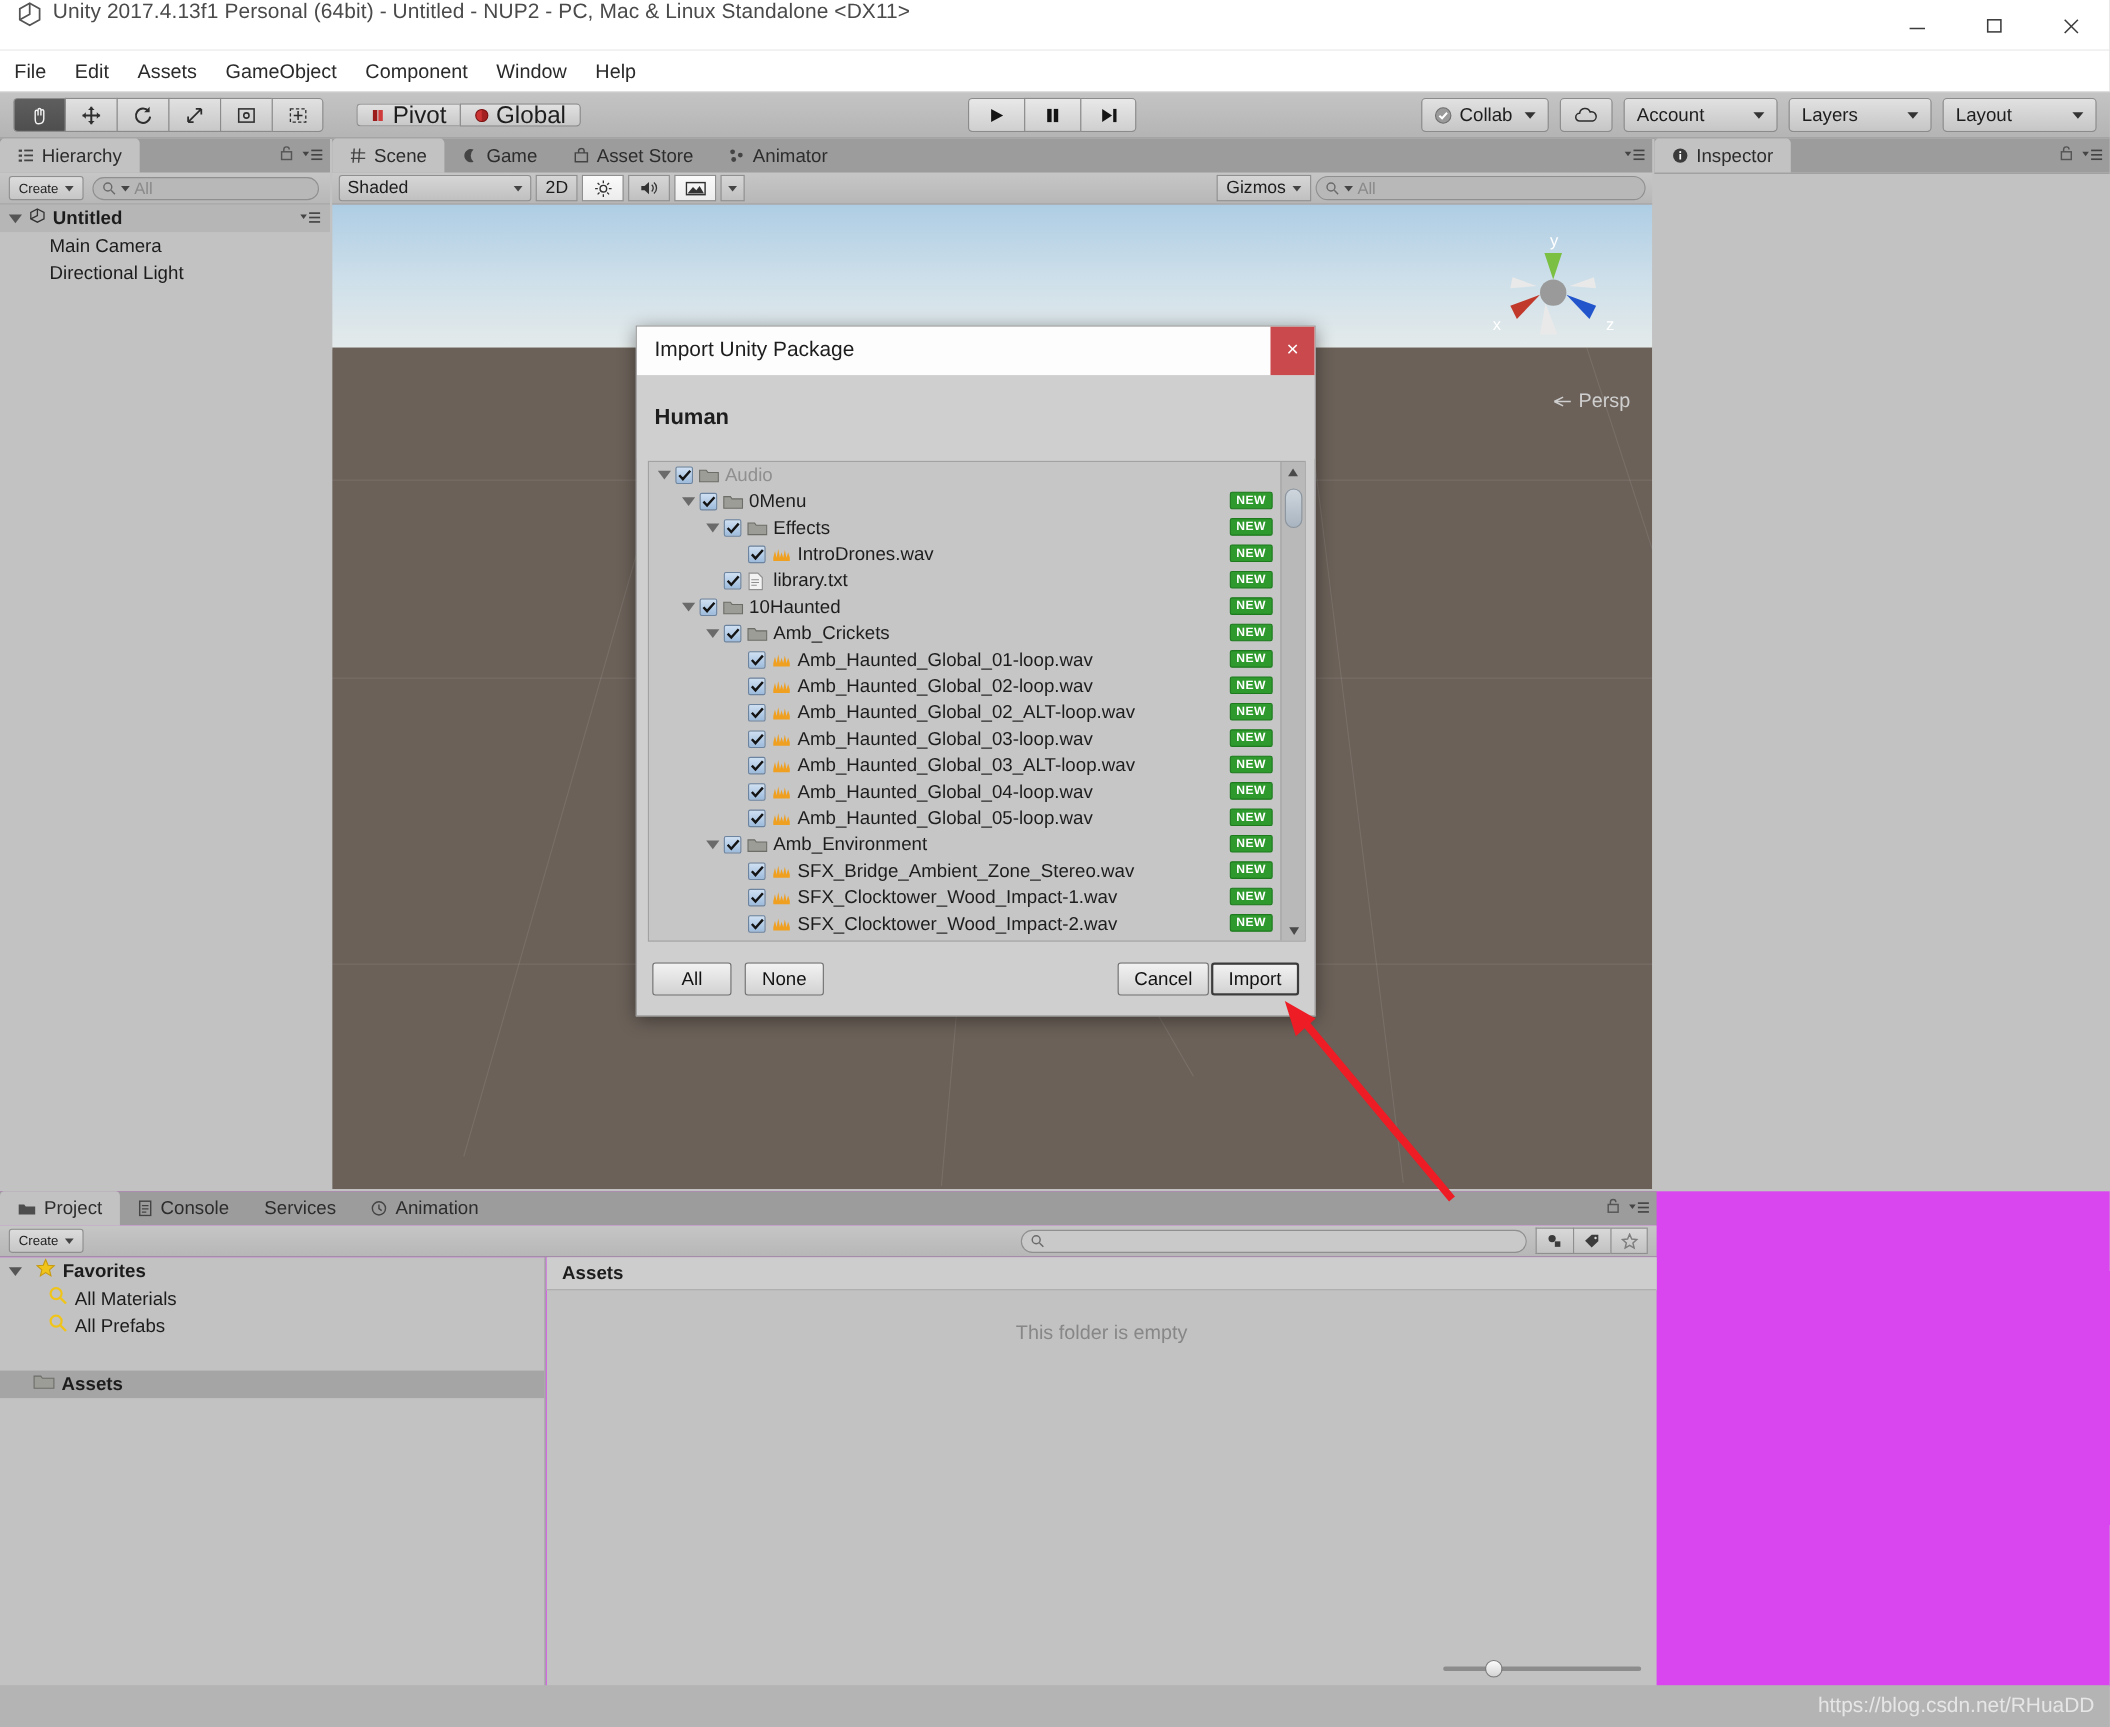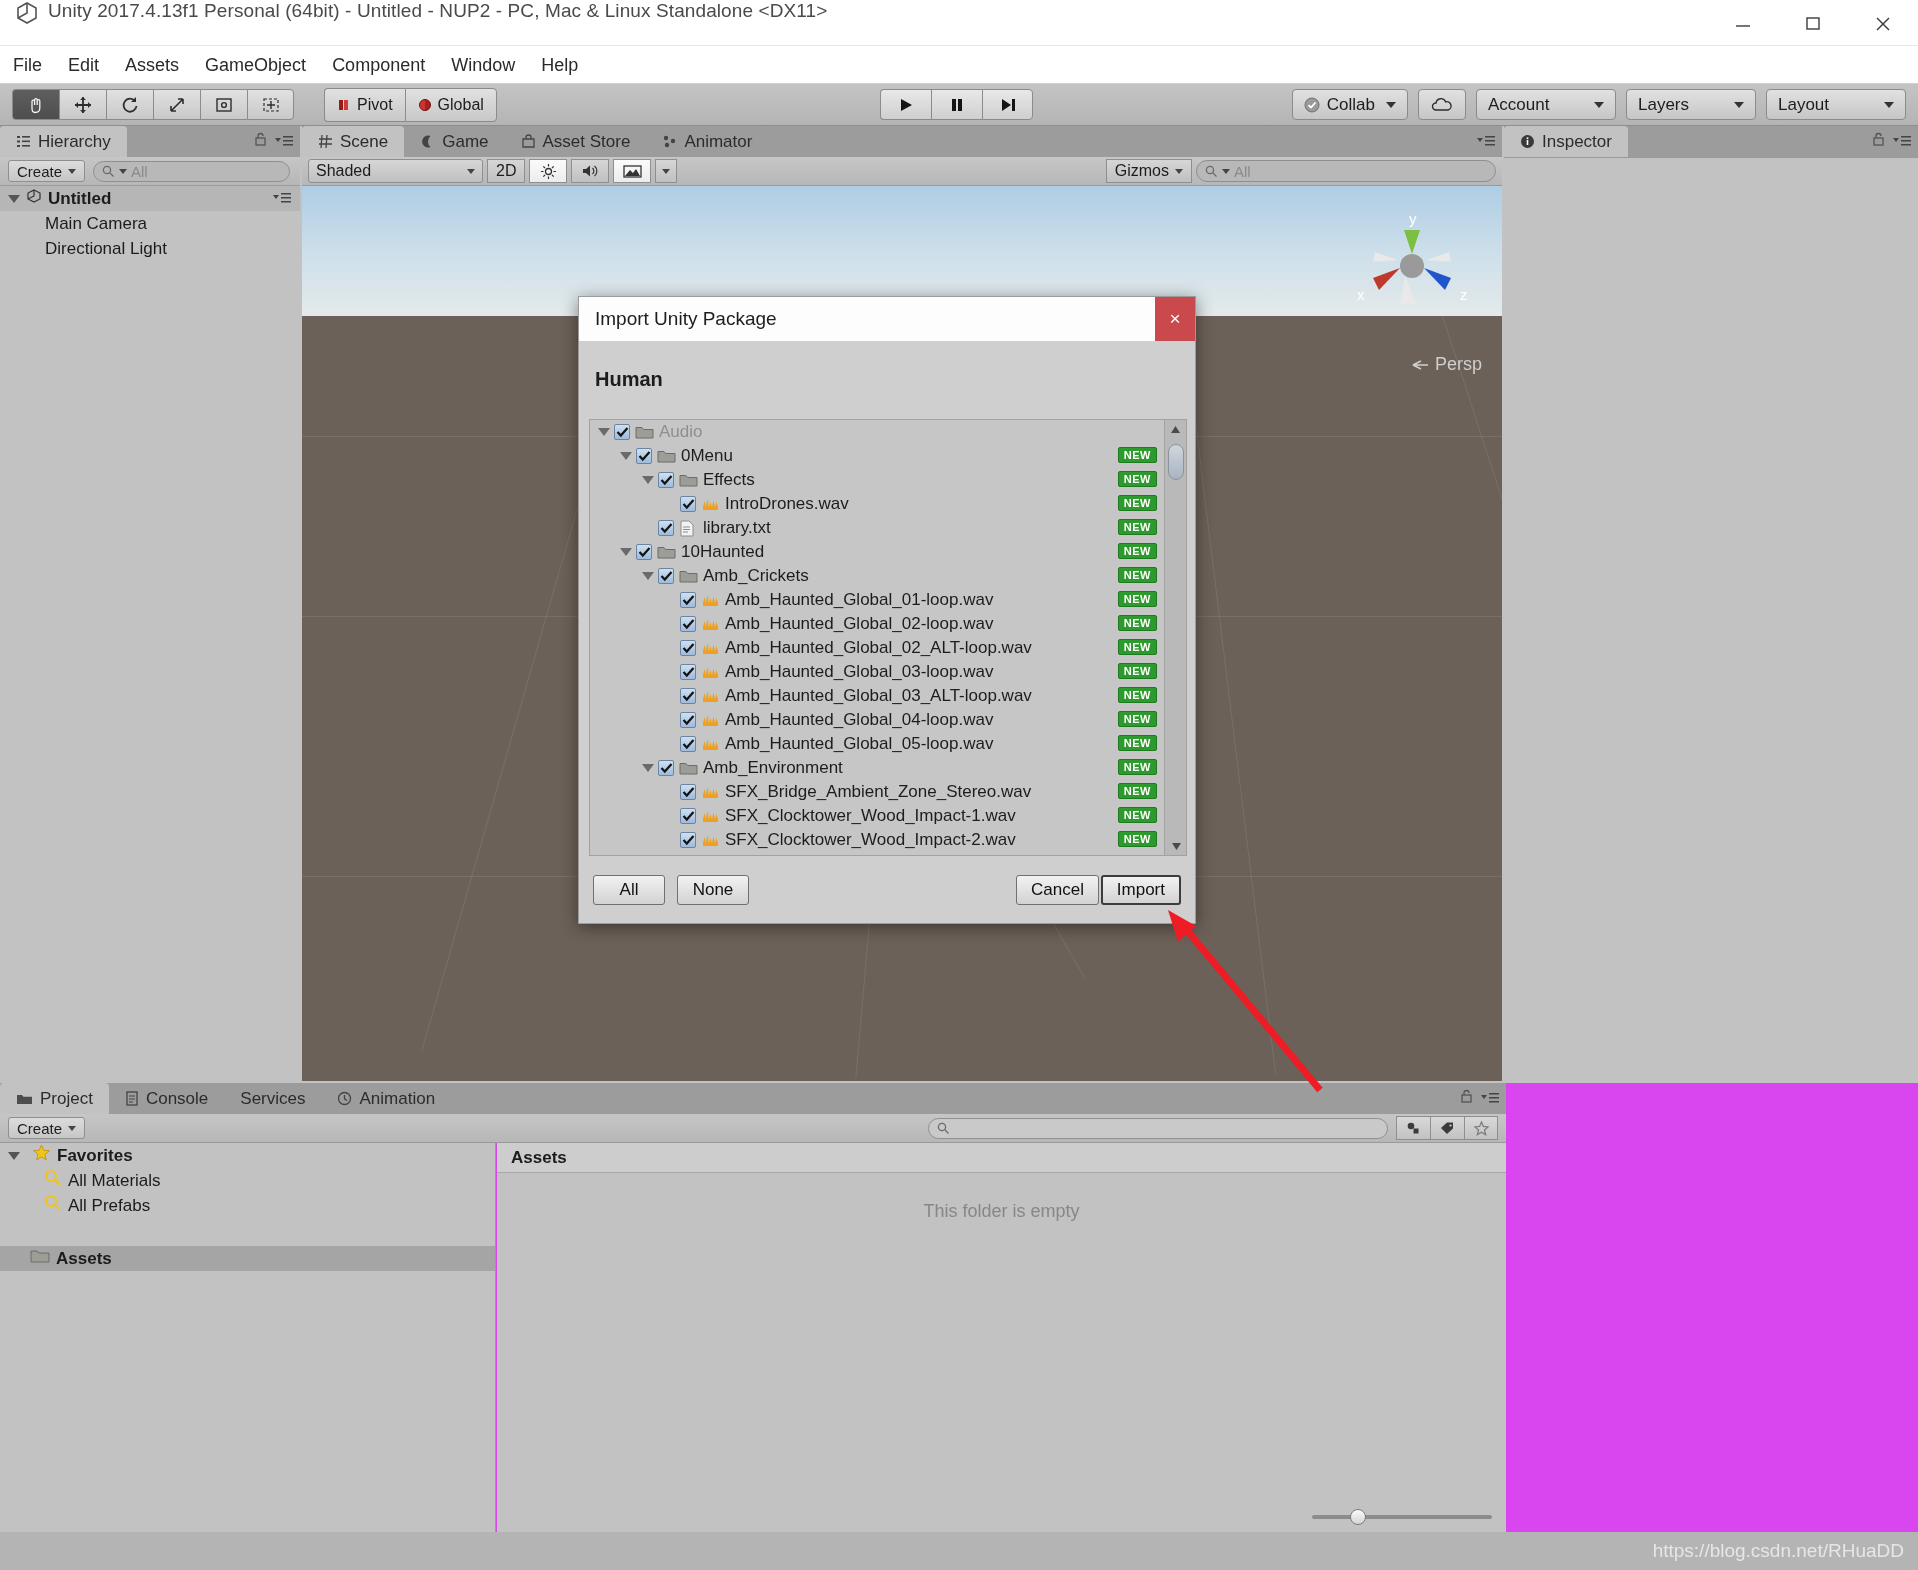--- a/index.html
+++ b/index.html
@@ -53,23 +53,23 @@
     display: flex; align-items: center; justify-content: center;
     color: #2e2e2e;
   }
   .tbtn:first-child { border-radius: 4px 0 0 4px; }
   .tbtn:last-child { border-right: 1px solid #8b8b8b; border-radius: 0 4px 4px 0; }
   .tbtn.sel { background: linear-gradient(#5e5e5e, #4e4e4e); color: #f2f2f2; }
   .tbtn svg { display: block; }
 
   .pivot-group { display: flex; margin-left: 30px; }
   .pbtn {
-    height: 34px; padding: 0 12px; background: linear-gradient(#e1e1e1, #c8c8c8);
+    height: 21px; padding: 0 12px; background: linear-gradient(#e1e1e1, #c8c8c8);
     border: 1px solid #8b8b8b; display: flex; align-items: center; gap: 6px;
-    font-size: 16px; color: #1d1d1d;
+    font-size: 22px; color: #1d1d1d;
   }
   .pbtn:first-child { border-radius: 4px 0 0 4px; border-right: none; }
   .pbtn:last-child { border-radius: 0 4px 4px 0; }
 
   .play-group { position: absolute; left: 880px; display: flex; }
   .playbtn {
     width: 51px; height: 31px; background: linear-gradient(#e8e8e8, #cfcfcf);
     border: 1px solid #8b8b8b; border-right: none;
     display: flex; align-items: center; justify-content: center;
   }
@@ -107,21 +107,21 @@
   
   .hierarchy { position: absolute; left: 0; top: 126px; width: 300px; height: 955px; background: #c2c2c2; }
   .hier-tabs { position: absolute; top: 0; left: 0; width: 300px; }
   .subbar {
     position: absolute; top: 31px; left: 0; width: 300px; height: 29px;
     background: linear-gradient(#c6c6c6, #b7b7b7); border-bottom: 1px solid #9a9a9a;
     display: flex; align-items: center; padding-left: 8px; gap: 8px;
   }
   .createbtn {
     height: 22px; padding: 0 8px; background: linear-gradient(#dcdcdc, #c6c6c6);
-    border: 1px solid #8f8f8f; border-radius: 3px; font-size: 15px;
+    border: 1px solid #8f8f8f; border-radius: 3px; font-size: 12px;
     display: flex; align-items: center; gap: 6px; color: #1d1d1d;
   }
   .caret-sm { width: 0; height: 0; border-left: 4px solid transparent; border-right: 4px solid transparent; border-top: 5px solid #444; }
   .searchfield {
     flex: 1; height: 21px; margin-right: 10px; background: #b8b8b8;
     border: 1px solid #8f8f8f; border-radius: 11px;
     display: flex; align-items: center; padding-left: 8px; gap: 4px;
     font-size: 15px; color: #8a8a8a;
   }
   .hier-list { position: absolute; top: 60px; left: 0; width: 300px; bottom: 0; }

